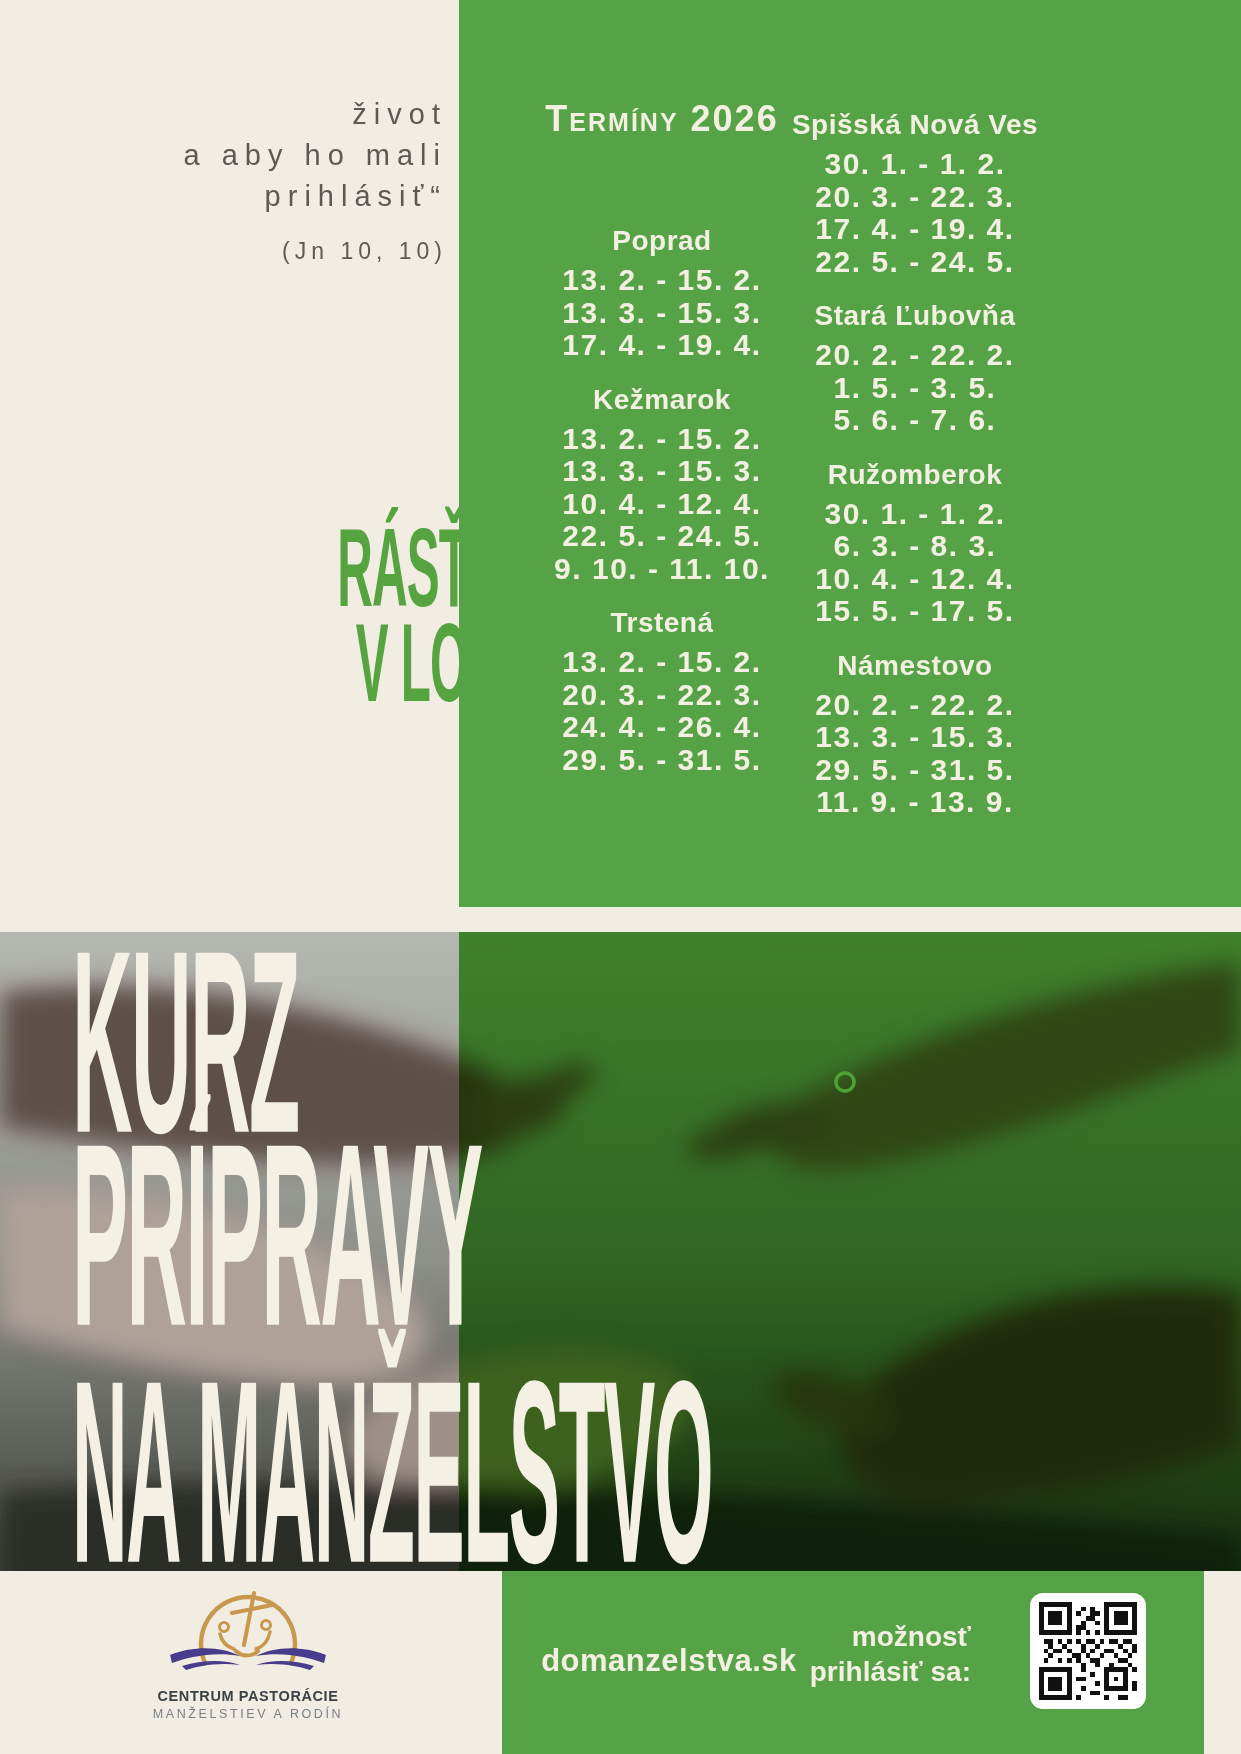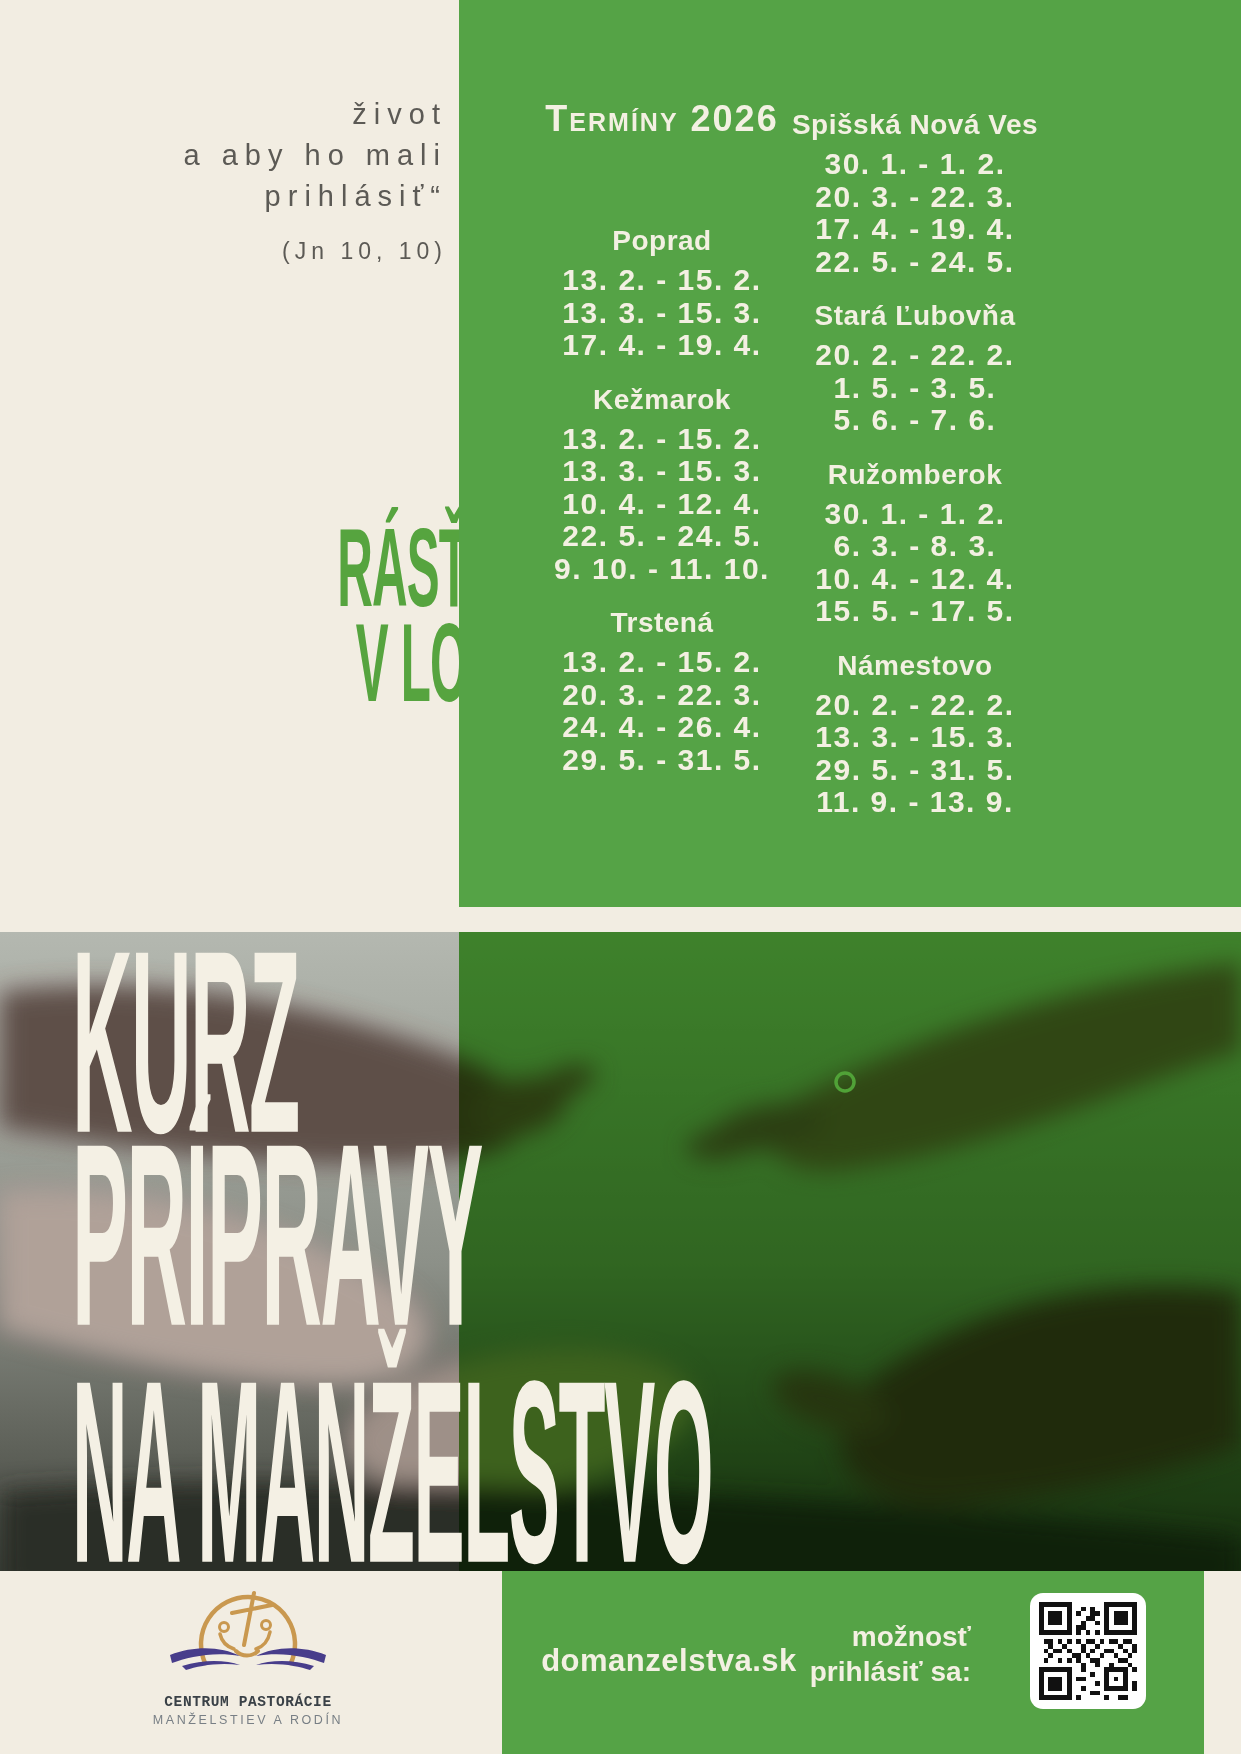--- a/index.html
+++ b/index.html
@@ -48,22 +48,22 @@
   .t-line span{ display:inline-block; font-weight:bold; font-size:200px; line-height:200px;
     transform:scale(0.42,1.30); transform-origin:0 0; letter-spacing:-4px; }
   .t1{ top:-20px; }   
   .t2{ top:173px; }   
   .t3{ top:410px; }   
   .t3 span{ transform:scale(0.385,1.30); }
 
   
   .footer{ position:absolute; left:0; top:1571px; width:1241px; height:183px; background:var(--cream,#f2ede2); }
   .logo{ position:absolute; left:148px; top:8px; width:200px; text-align:center; }
-  .logo-name{ margin-top:18px; font-size:14.5px; font-weight:bold; letter-spacing:0.6px;
-    color:var(--logo_dark,#3a4147); line-height:19px;font-family:Liberation Mono, monospace;}
+  .logo-name{ margin-top:12px; font-size:14.5px; font-weight:bold; letter-spacing:0.6px;
+    color:var(--logo_dark,#3a4147); line-height:19px;}
   .logo-sub{ font-size:12.5px; letter-spacing:2.6px; color:var(--logo_gray,#787f85); line-height:17px;}
   .footer-green{ position:absolute; left:502px; top:0; width:702px; height:183px; background:var(--green,#55a346); }
   .website{ position:absolute; left:17px; top:72px; width:300px; text-align:center;
     color:var(--text_cream,#f3f0e2); font-size:31px; font-weight:600; letter-spacing:0.5px;}
   .cta{ position:absolute; right:233px; top:48px; text-align:right;
     color:var(--text_cream,#f3f0e2); font-size:28px; font-weight:600; line-height:35px;}
   .qr{ position:absolute; left:528px; top:22px; width:116px; height:116px;
     background:#ffffff; border-radius:13px; padding:9px; }
   .qr svg{ width:100%; height:100%; display:block; }
 </style>

